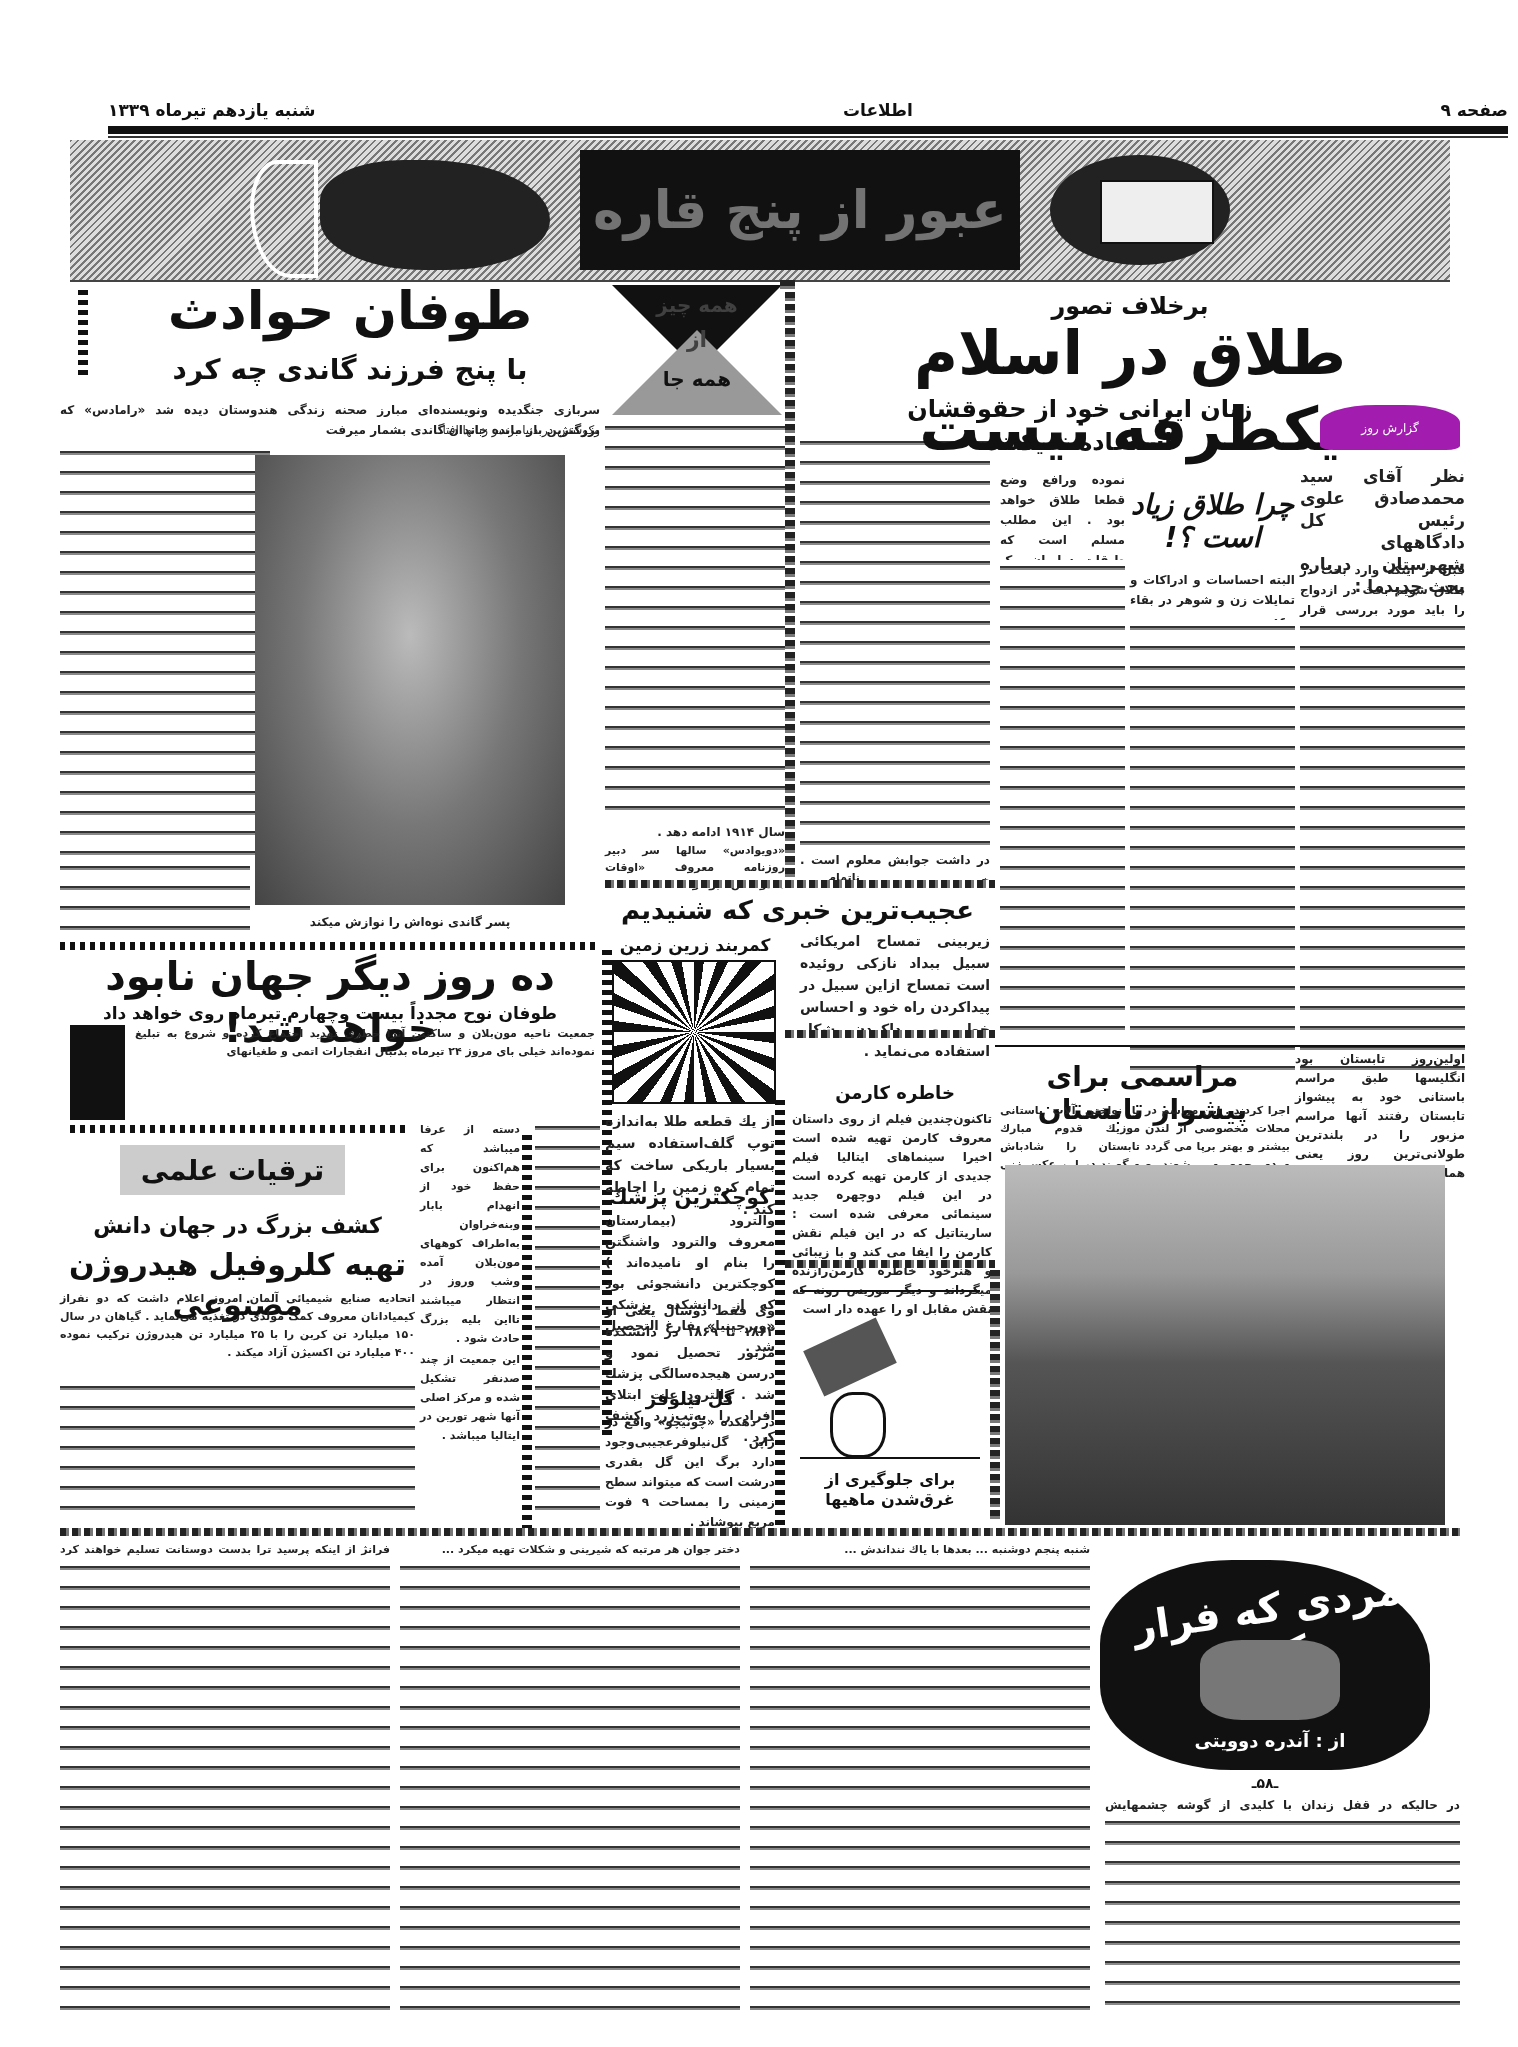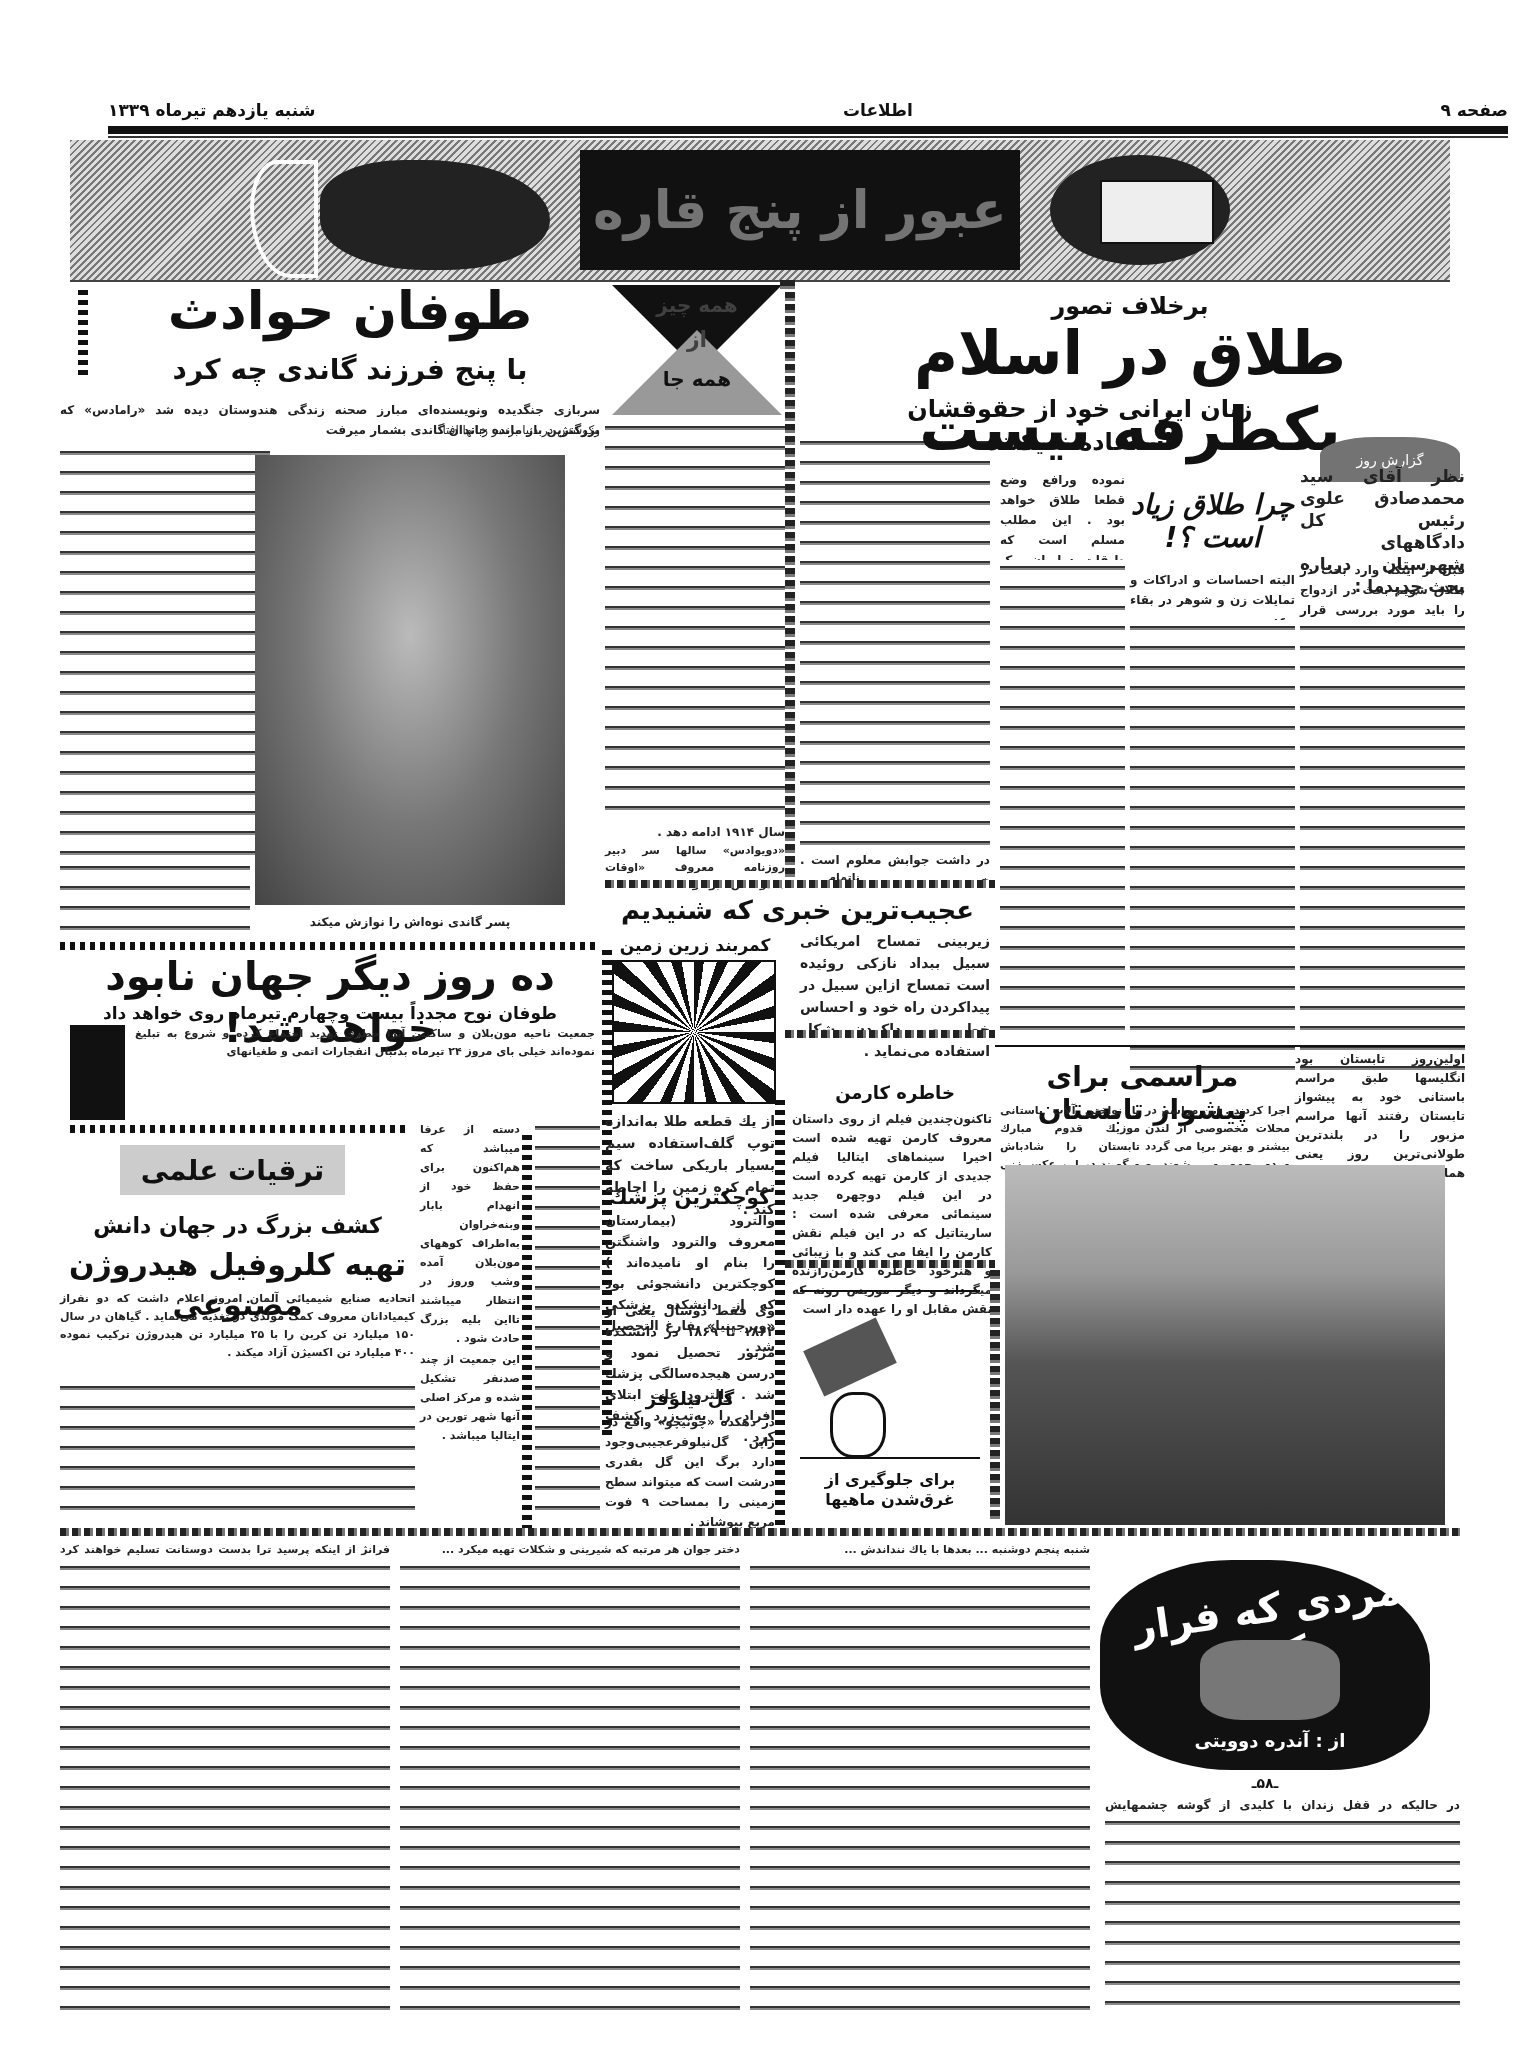--- a/index.html
+++ b/index.html
@@ -118,21 +118,21 @@
 </div>
 <div class="abs h-big" style="left:800px;top:1470px;width:180px;font-size:16px;line-height:20px;">برای جلوگیری از غرق‌شدن ماهیها</div>
 <div class="abs braid-v" style="left:990px;top:1270px;height:250px;"></div>
 <div class="abs braid-h" style="left:60px;top:1528px;width:1400px;"></div>
 
 <div class="abs braid-v" style="left:780px;top:280px;height:10px;"></div>
 <div class="abs h-big" style="left:800px;top:292px;width:660px;font-size:24px;">برخلاف تصور</div>
 <div class="abs h-big" style="left:790px;top:315px;width:680px;font-size:60px;line-height:76px;">طلاق در اسلام یکطرفه نیست</div>
 <div class="abs h-big" style="left:900px;top:395px;width:360px;font-size:24px;">زنان ایرانی خود از حقوقشان</div>
 <div class="abs h-big" style="left:900px;top:428px;width:360px;font-size:24px;">استفاده نمیکنند</div>
-<div class="abs" style="left:1320px;top:405px;width:140px;height:45px;background:#737373;border-radius:40% 40% 10% 10%;color:#fff;font-size:14px;display:flex;align-items:center;justify-content:center;direction:rtl;margin-top:32px;">گزارش روز</div>
+<div class="abs" style="left:1320px;top:405px;width:140px;height:45px;background:#a21caf;border-radius:40% 40% 10% 10%;color:#fff;font-size:12px;display:flex;align-items:center;justify-content:center;direction:rtl;">گزارش روز</div>
 <div class="abs col-text" style="left:1300px;top:465px;width:165px;font-weight:bold;font-size:17px;line-height:22px;">نظر آقای سید محمدصادق علوی رئیس کل دادگاههای شهرستان درباره بحث جدیدما :</div>
 <div class="abs h-big" style="left:1130px;top:480px;width:165px;font-size:28px;font-style:italic;margin-top:8px;">چرا طلاق زیاد است ؟!</div>
 <div class="abs col-text" style="left:1300px;top:560px;width:165px;font-weight:bold;">قبل از اینکه وارد بحث در طلاق شویم بحث در ازدواج را باید مورد بررسی قرار داد زیرا تا عقد نباشد طلاق</div>
 <div class="abs fake-lines" style="left:1300px;top:620px;width:165px;height:460px;"></div>
 <div class="abs col-text" style="left:1130px;top:570px;width:165px;font-weight:bold;">البته احساسات و ادراکات و تمایلات زن و شوهر در بقاء وعدم</div>
 <div class="abs fake-lines" style="left:1130px;top:620px;width:165px;height:460px;"></div>
 <div class="abs col-text" style="left:1000px;top:470px;width:125px;font-weight:bold;">نموده ورافع وضع قطعا طلاق خواهد بود . این مطلب مسلم است که طبقات درایران بیک شکل زندگی نمیکنند</div>
 <div class="abs fake-lines" style="left:1000px;top:560px;width:125px;height:480px;"></div>
 
 <div class="abs sep" style="left:995px;top:1045px;width:470px;height:2px;"></div>

